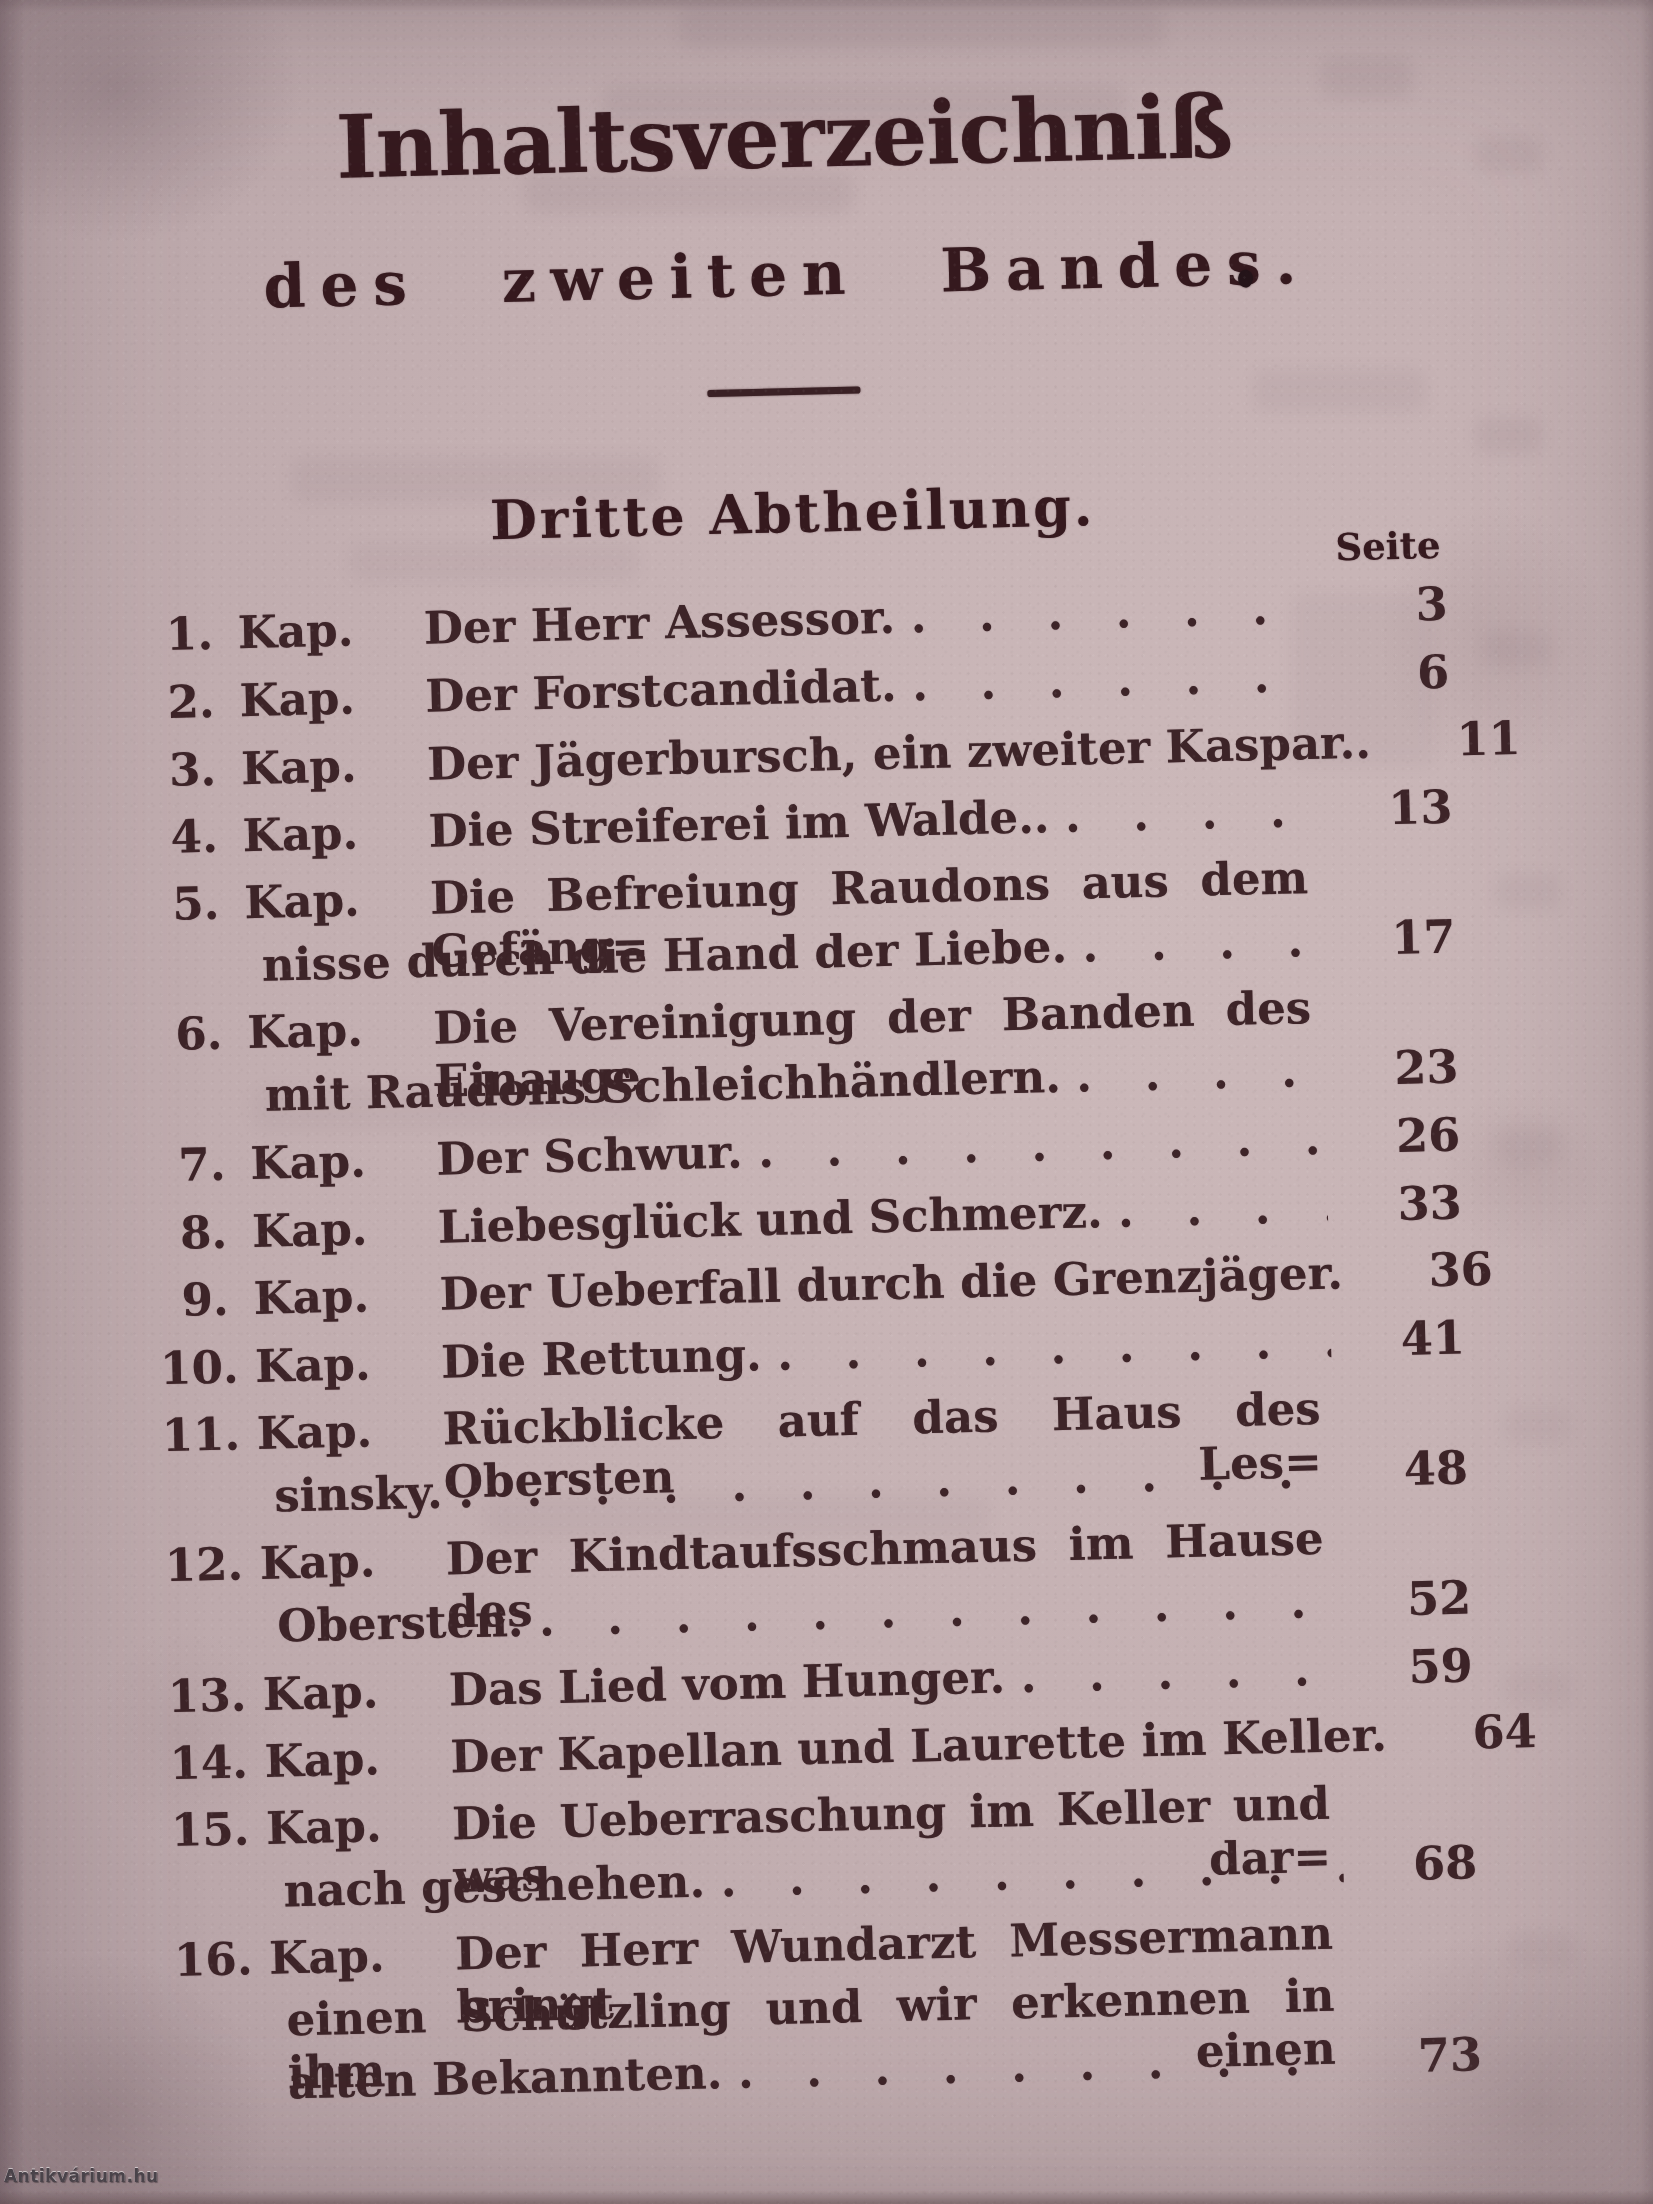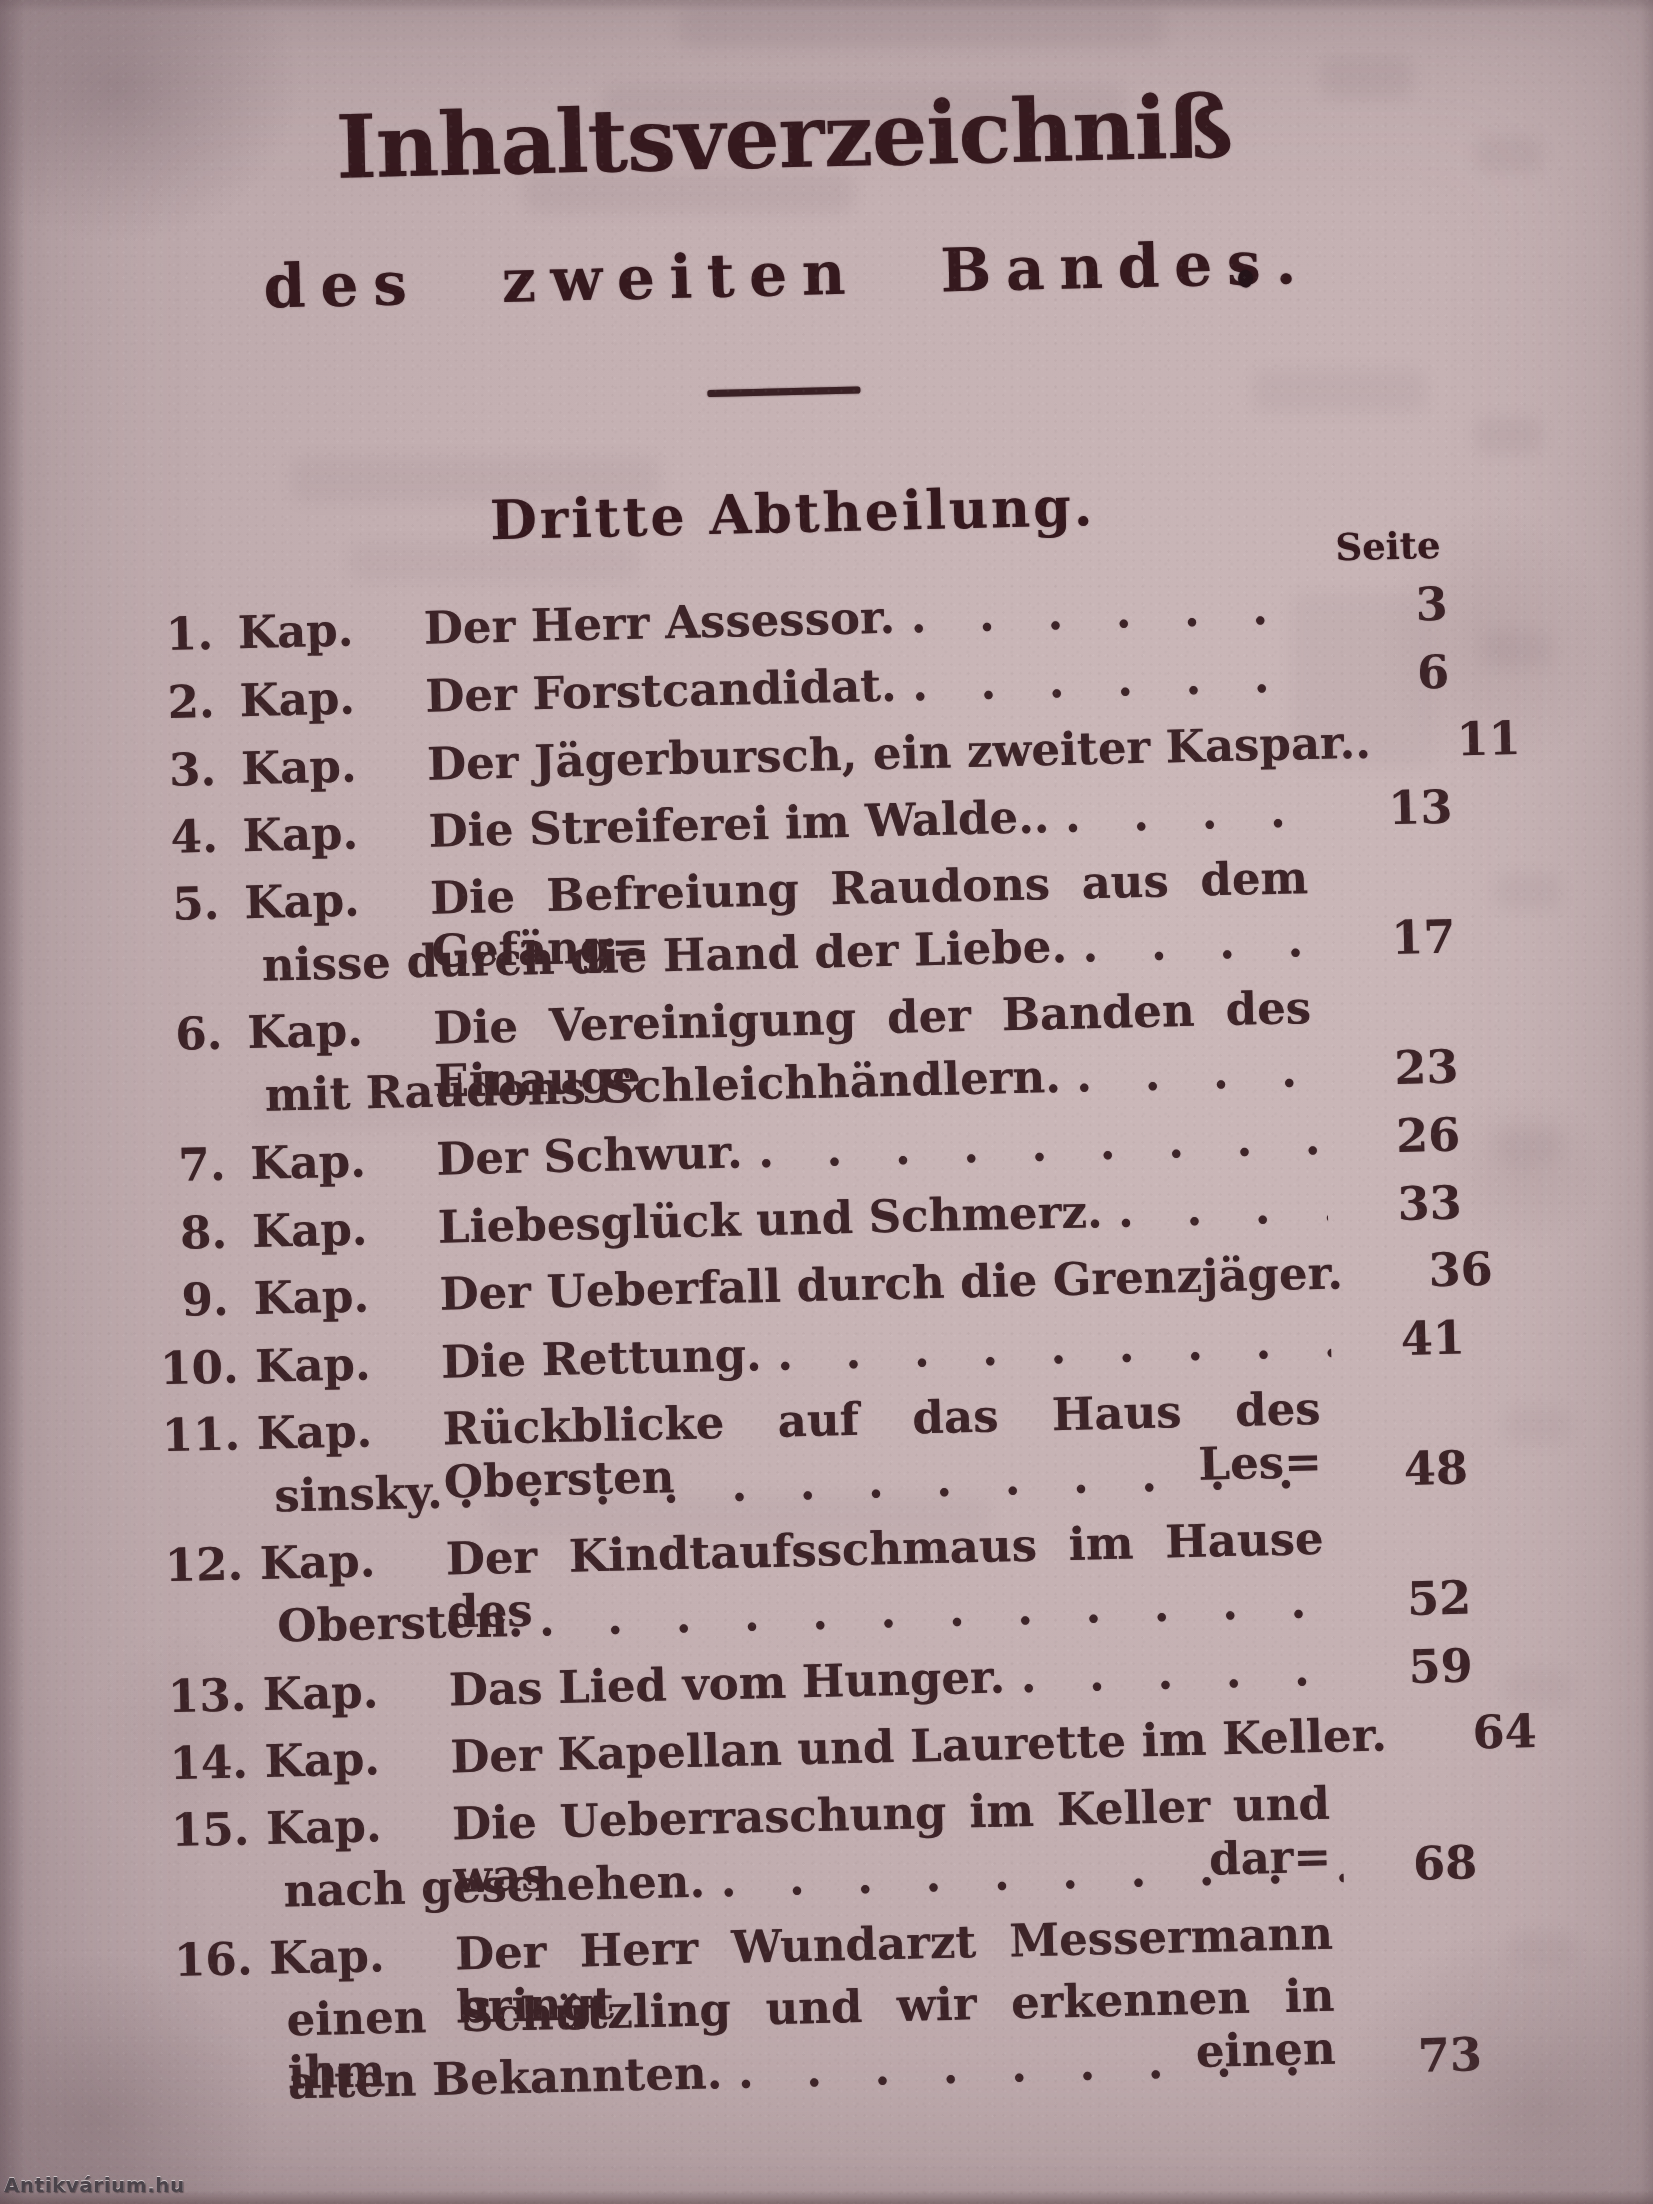--- a/index.html
+++ b/index.html
@@ -81,23 +81,23 @@
   .text.fill{flex:1 1 auto;text-align:justify;text-align-last:justify;margin-right:146px;white-space:normal;}
   .leader{flex:1 1 0;overflow:hidden;white-space:nowrap;margin-left:15.5px;margin-right:19.4px;word-spacing:37px;}
   .pageno{width:115px;text-align:right;flex:0 0 auto;font-size:46px;}
 
   .ink-fleck{
     position:absolute;left:1238px;top:270px;width:14.6px;height:16.5px;z-index:3;
     background:#241419;border-radius:45% 55% 40% 60%;transform:rotate(24deg);
     box-shadow:0 0 1.9px rgba(36,20,25,0.8);
   }
   .watermark{
-    position:absolute;left:3.9px;bottom:8px;z-index:7;
+    position:absolute;left:3.9px;bottom:19px;z-index:7;
     font-family:"DejaVu Sans","Liberation Sans",sans-serif;
-    font-weight:bold;font-size:20px;letter-spacing:0.5px;color:#4a434a;
+    font-weight:bold;font-size:17px;letter-spacing:0.5px;color:#4a434a;
     text-shadow:0 -1px 0 rgba(255,255,255,0.55),1px 1px 1px rgba(40,30,35,0.45);
   }
 </style>
 </head>
 <body>
 
 <div class="page">
 
   <div class="smudge" style="left:679px;top:7.8px;width:485px;height:41px;"></div>
   <div class="smudge" style="left:602px;top:85px;width:524px;height:45px;"></div>

